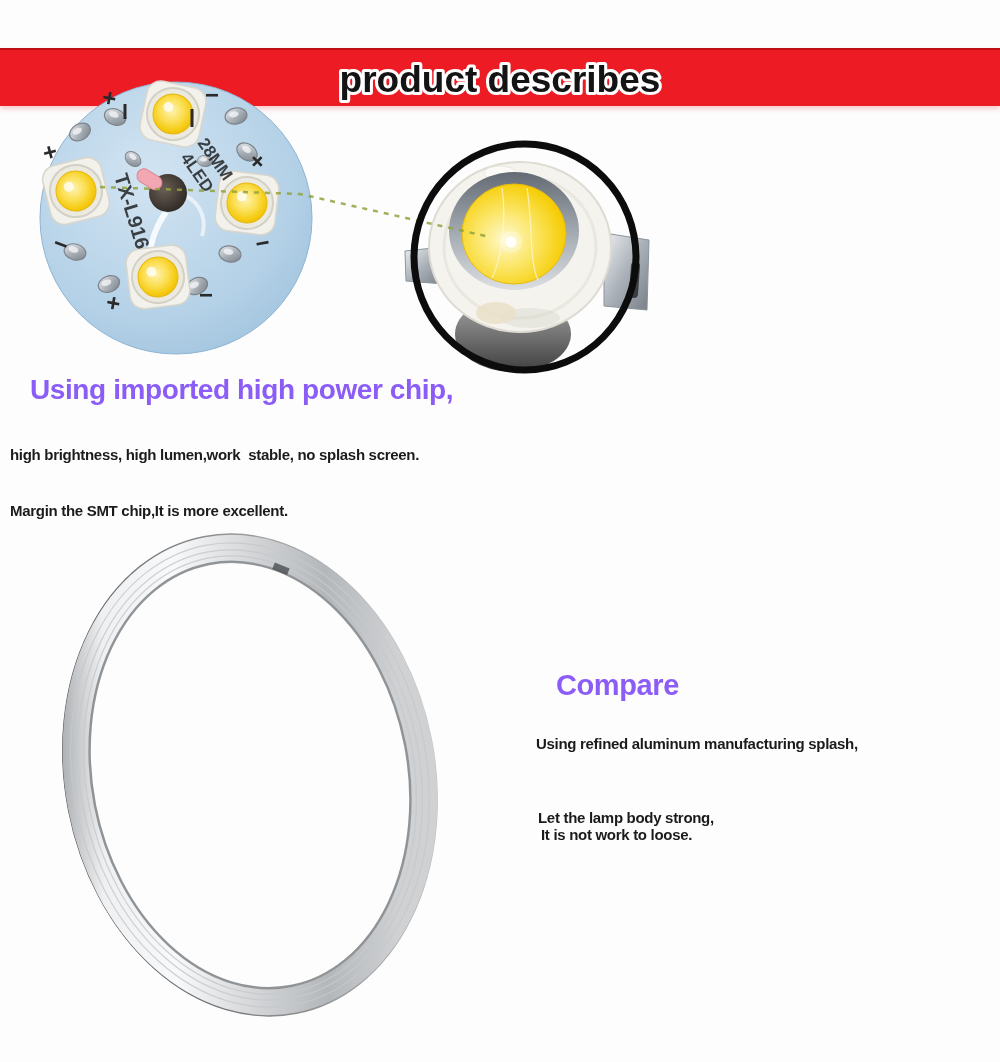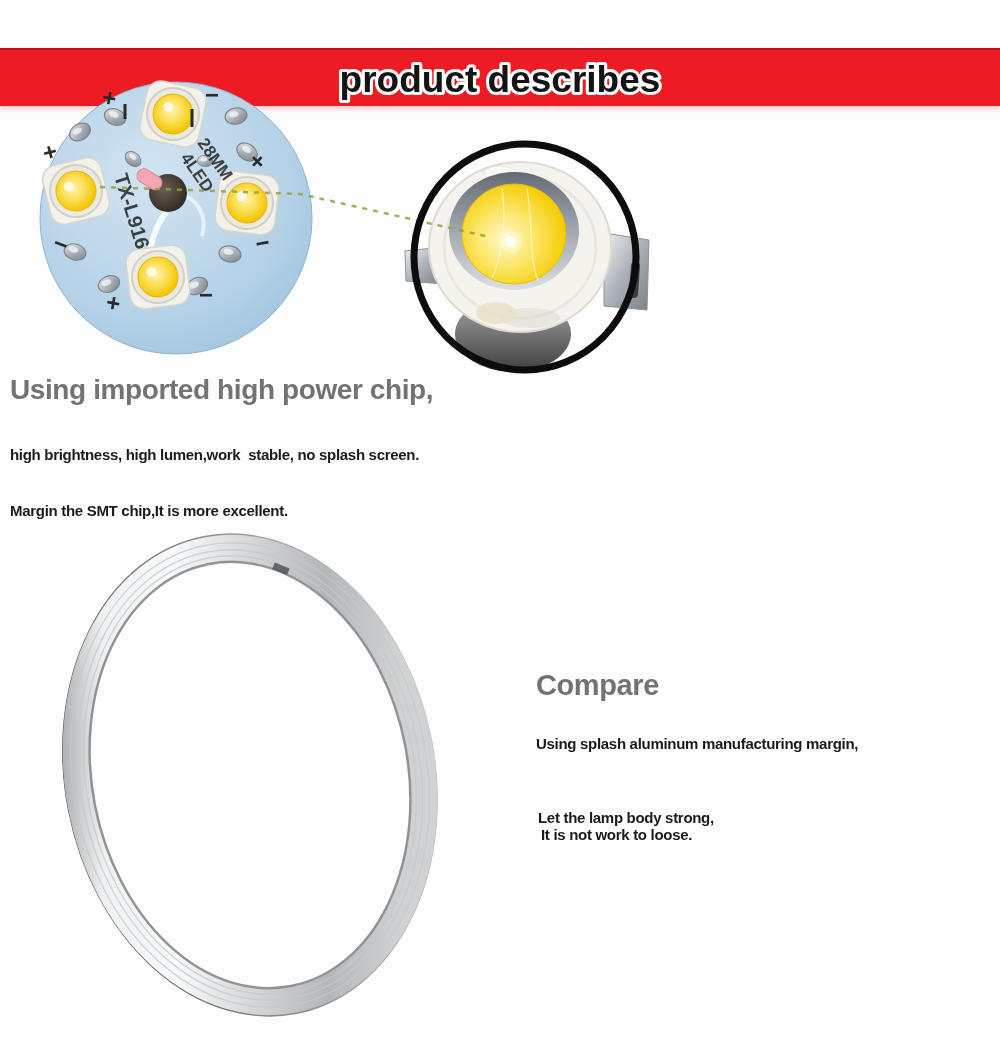--- a/index.html
+++ b/index.html
@@ -10,22 +10,22 @@
   }
   .abs{position:absolute;}
   .banner{
     position:absolute;left:0;top:0;width:1000px;height:56px;
     background:#ed1c24;border-top:2px solid #bf0e15;
     box-shadow:0 3px 5px rgba(242,140,146,.45);
     margin-top:48px;
   }
   .banner svg{display:block;}
   .h-red{
-    position:absolute;color:#737373;font-weight:bold;font-size:27px;
-    letter-spacing:-0.4px;white-space:pre;
+    position:absolute;color:#8b5cf6;font-weight:bold;font-size:27px;
+    letter-spacing:-0.4px;white-space:pre;margin-left:20px;
   }
   .bodyline{
     position:absolute;color:#1b1b1b;font-weight:bold;font-size:15px;
     letter-spacing:-0.3px;white-space:pre;
   }
   svg text{font-family:"Liberation Sans","DejaVu Sans",sans-serif;}
 </style>
 </head>
 <body>
 
@@ -182,15 +182,15 @@
     <ellipse cx="250" cy="260" rx="172" ry="229" fill="none" stroke="url(#gBand)" stroke-width="26"></ellipse>
     <ellipse cx="250" cy="260" rx="177" ry="234" fill="none" stroke="#c6c9cc" stroke-width="1.2" opacity="0.85"></ellipse>
     <ellipse cx="250" cy="260" rx="170" ry="227" fill="none" stroke="#c6c9cc" stroke-width="1.2" opacity="0.85"></ellipse>
     <ellipse cx="250" cy="260" rx="164" ry="221" fill="none" stroke="#c6c9cc" stroke-width="1.2" opacity="0.85"></ellipse>
     <ellipse cx="250" cy="260" rx="158" ry="215" fill="none" stroke="#84888c" stroke-width="2.5" opacity="0.9"></ellipse>
     <rect x="312" y="60" width="16" height="7" fill="#4a4d51" opacity="0.8" transform="rotate(33 320 63)"></rect>
   </g>
 </svg>
 
 <div class="h-red" style="left:536px;top:669px;font-size:29px;">Compare</div>
-<div class="bodyline" style="left:536px;top:735px;">Using splash aluminum manufacturing margin,</div>
+<div class="bodyline" style="left:536px;top:735px;">Using refined aluminum manufacturing splash,</div>
 <div class="bodyline" style="left:538px;top:781px;margin-top:28px;">Let the lamp body strong,</div>
 <div class="bodyline" style="left:541px;top:826px;">It is not work to loose.</div>
 
 </body></html>

